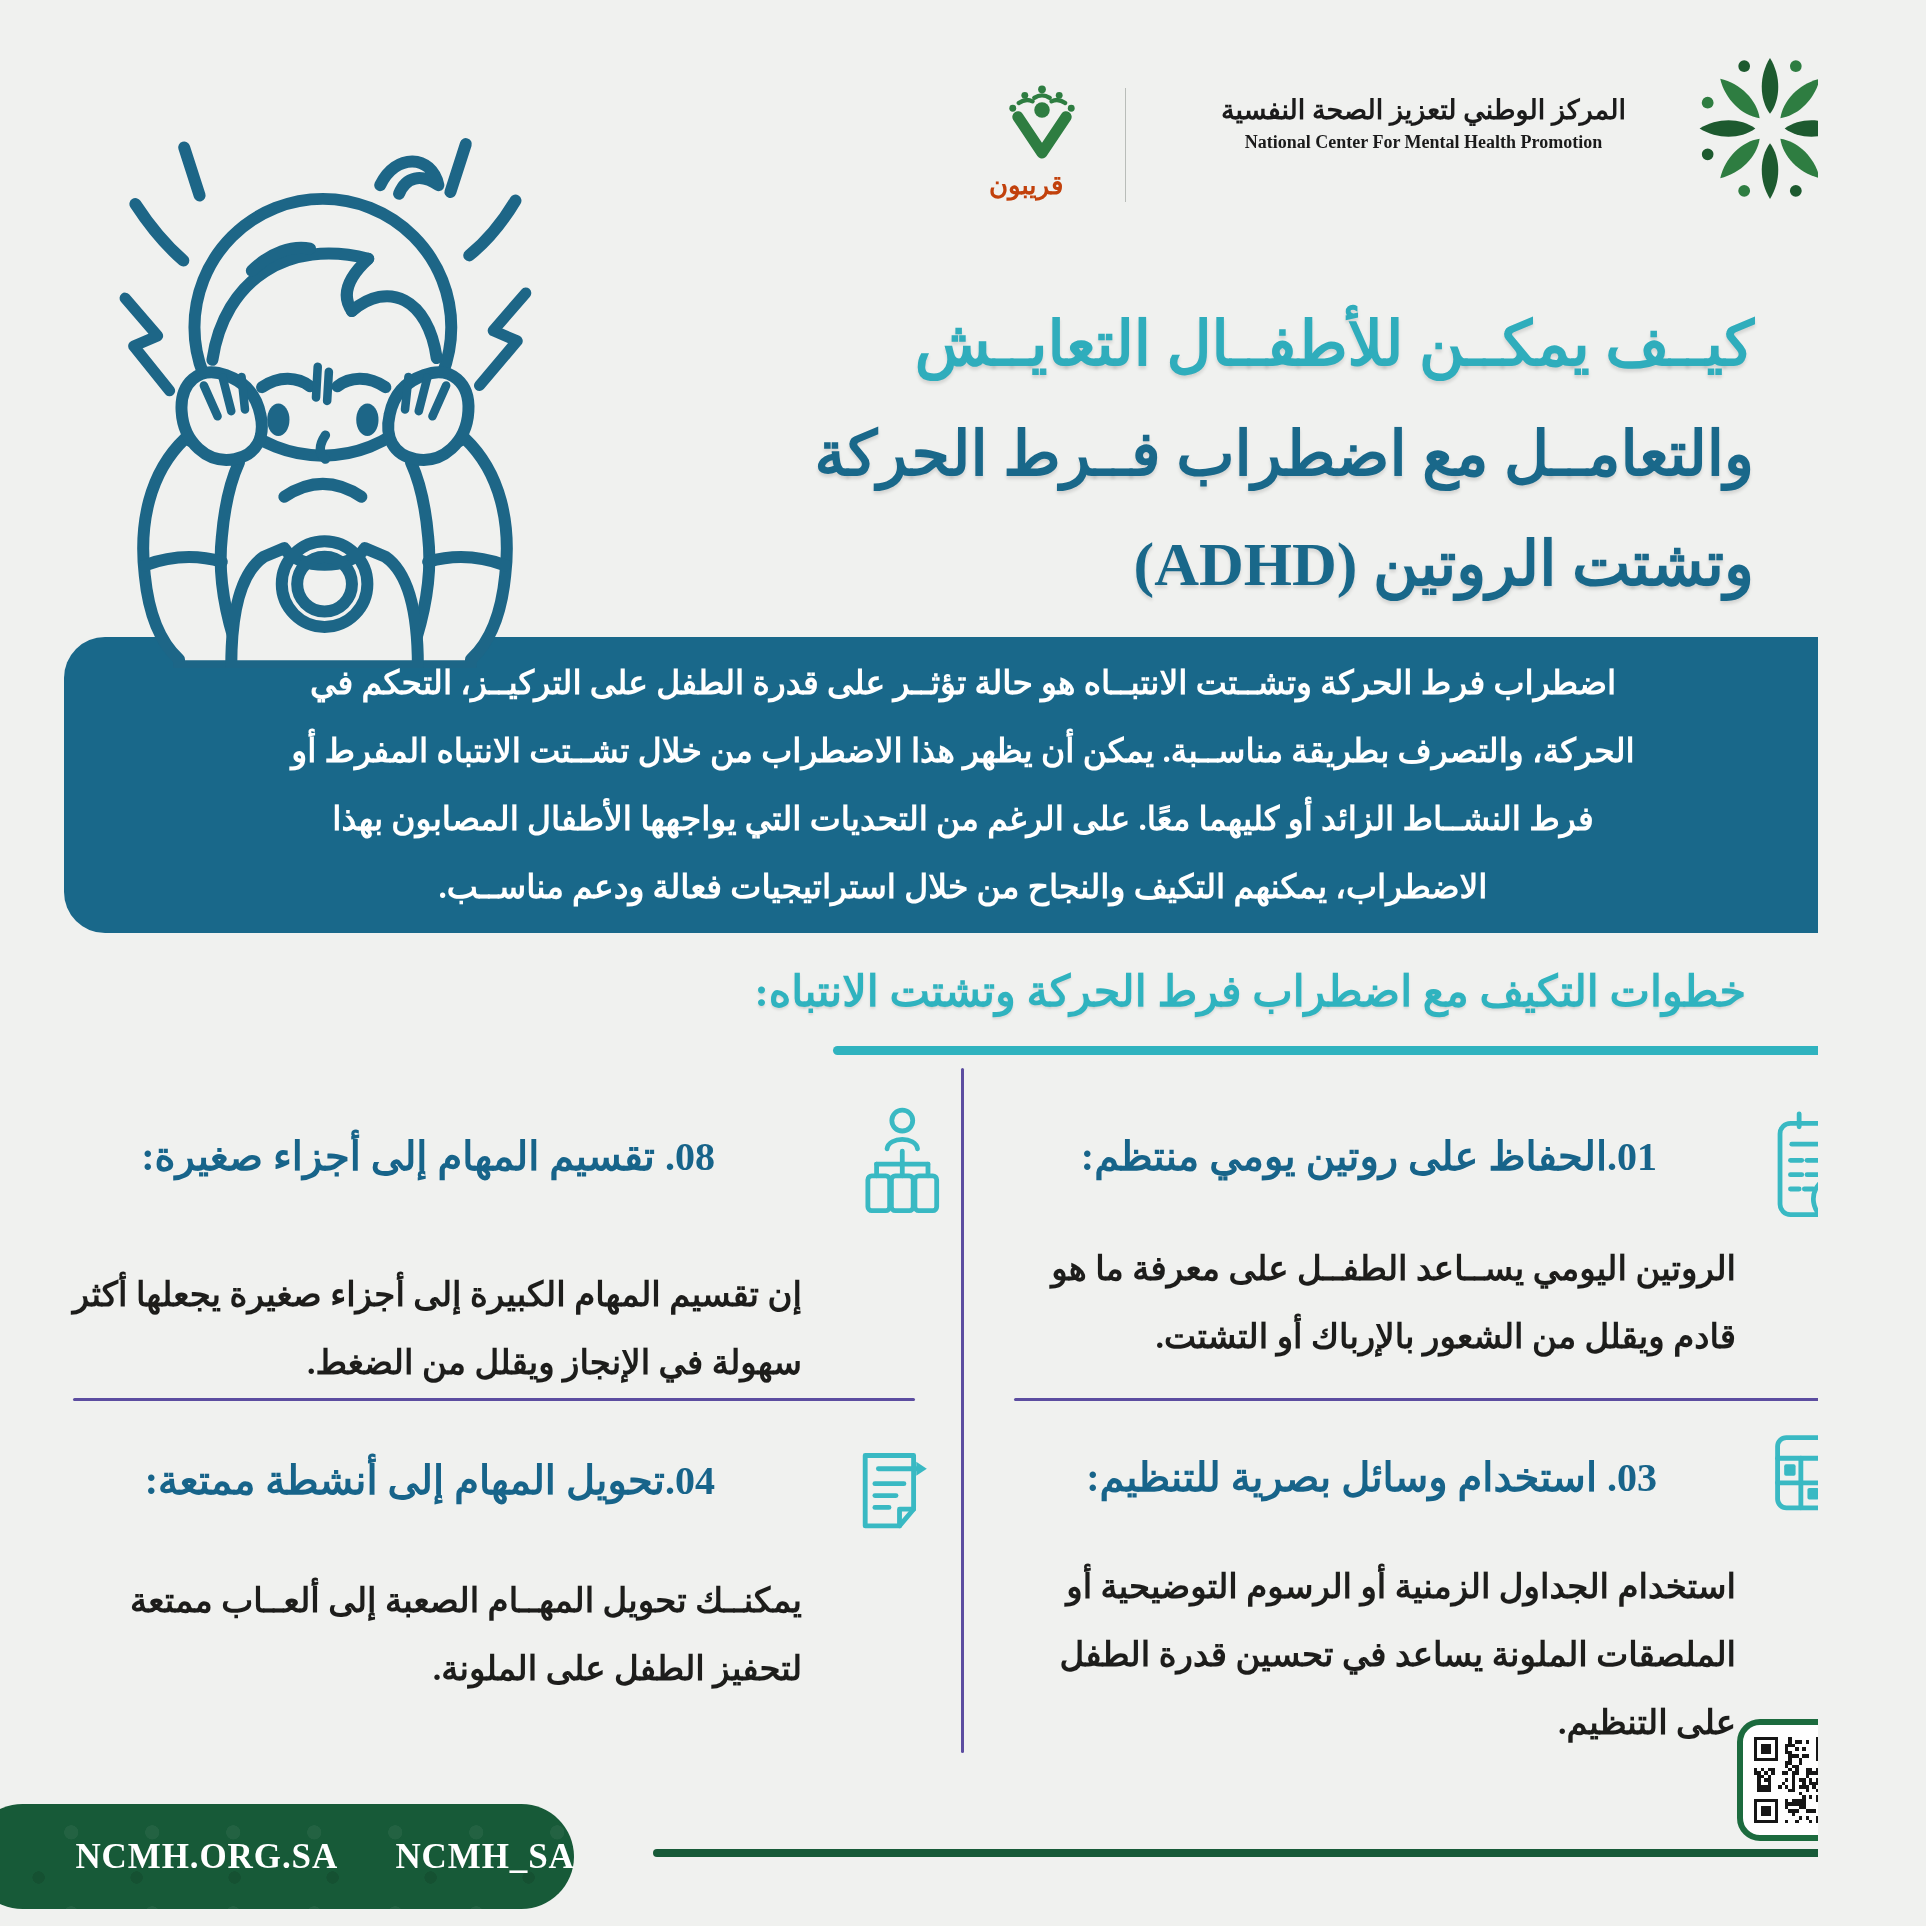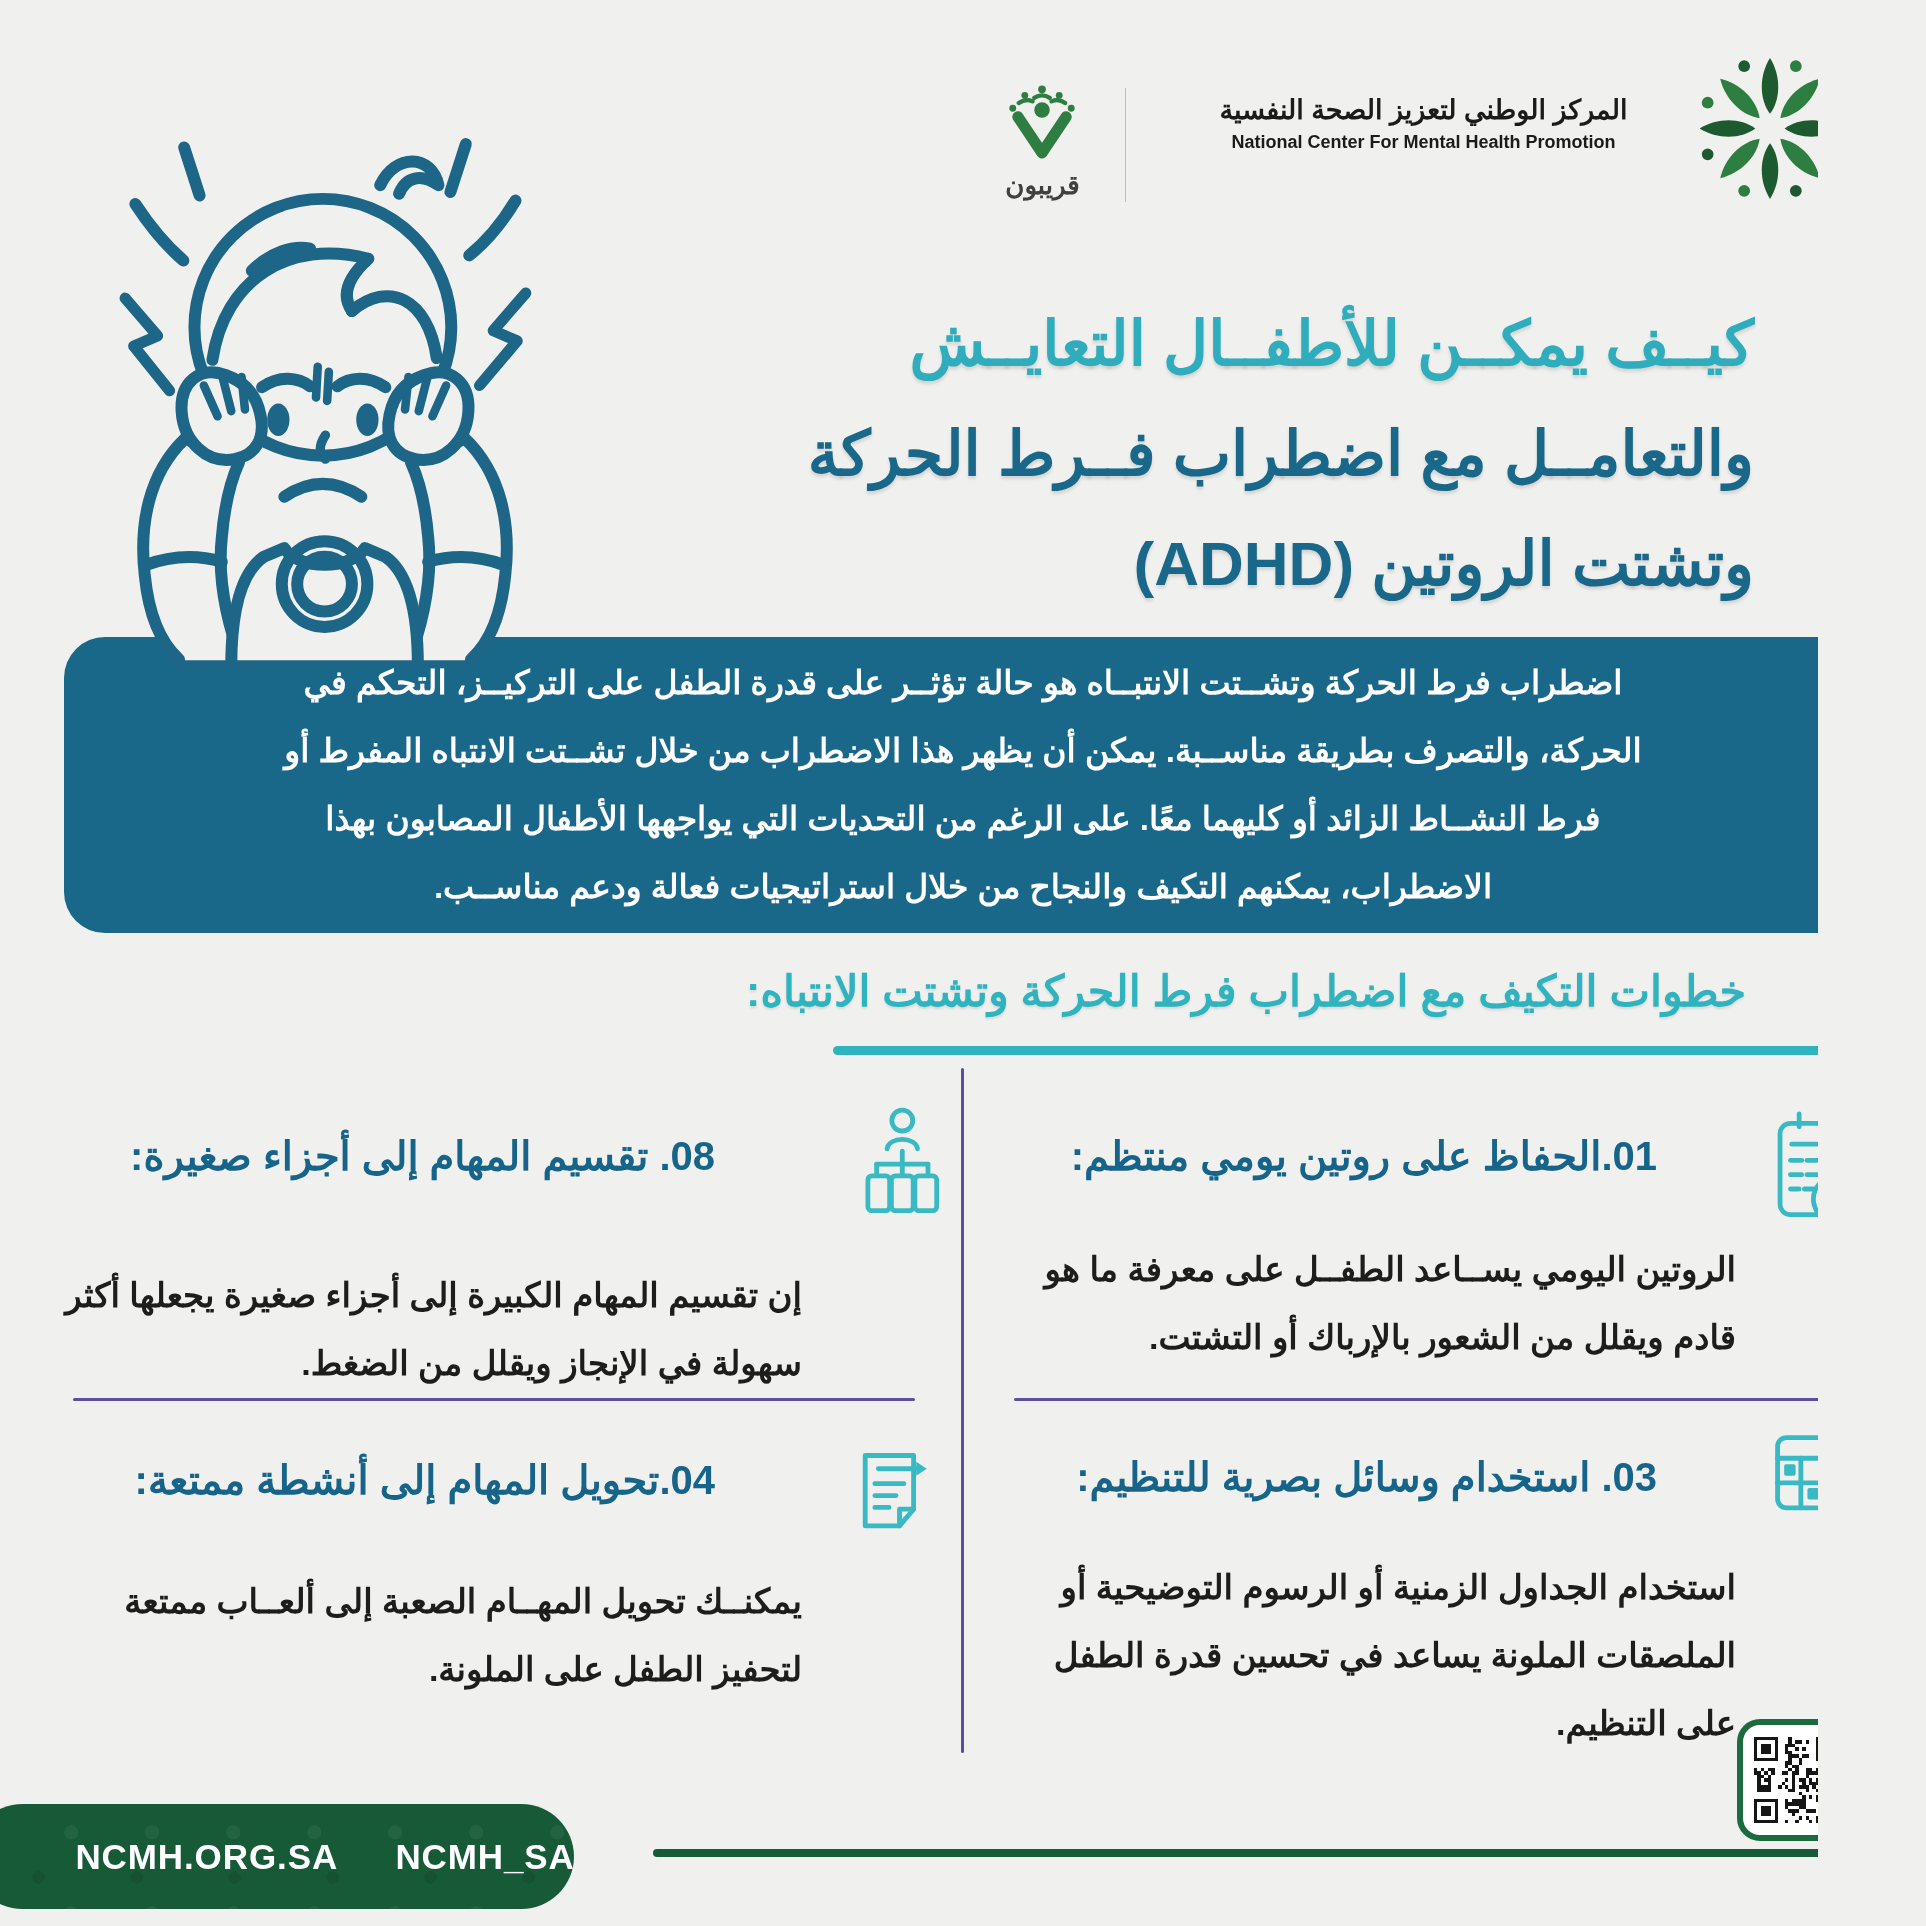--- a/index.html
+++ b/index.html
@@ -1,26 +1,26 @@
 <!DOCTYPE html>
 <html style="font-size:6.8px"><head>
 <meta charset="utf-8">
 <style>
   html,body{margin:0;padding:0;background:#f0f1ef;}
   .canvas{position:relative;width:1818px;height:1926px;background:#f0f1ef;overflow:hidden;
-          font-family:Liberation Sans, sans-serif;}
+          font-family:Liberation Serif, serif;}
   .abs{position:absolute;}
   
   .ncmh-emblem{left:1693px;top:47px;width:154px;height:163px;}
   .ncmh-text{left:1173px;top:95px;width:501px;text-align:center;color:#1b1b1b;direction:rtl;}
   .ncmh-text .ar{font-size:27px;font-weight:bold;line-height:1.15;}
   .ncmh-text .en{font-size:18px;font-weight:bold;margin-top:6px;direction:ltr;}
   .logo-sep{left:1125px;top:88px;width:1.3px;height:114px;background:#b9bdb9;}
   .qareebon-emblem{left:999px;top:82px;width:86px;height:86px;}
-  .qareebon-label{left:989px;top:170px;width:107px;text-align:center;font-size:26px;font-weight:bold;color:#404040;}
+  .qareebon-label{left:989px;top:170px;width:107px;font-size:26px;font-weight:bold;color:#c2410c;}
   
   .child{left:96px;top:103px;width:458px;height:565px;z-index:3;}
   
   .title{top:265px;right:64px;text-align:right;direction:rtl;z-index:2;}
   .title div{line-height:1;white-space:nowrap;font-weight:bold;margin-top:48px;}
   .title .l1{font-size:62px;color:#2fadbc;margin-bottom:36px;text-shadow:0 2.6px 3.4px rgba(0,0,0,0.12);}
   .title .l2{font-size:62px;color:#19688a;margin-bottom:36px;text-shadow:0 2.6px 3.4px rgba(0,0,0,0.12);}
   .title .l3{font-size:62px;color:#19688a;text-shadow:0 2.6px 3.4px rgba(0,0,0,0.12);}
   
   .intro{left:64px;top:637px;width:1798px;height:296px;background:#19688a;border-radius:41px;

